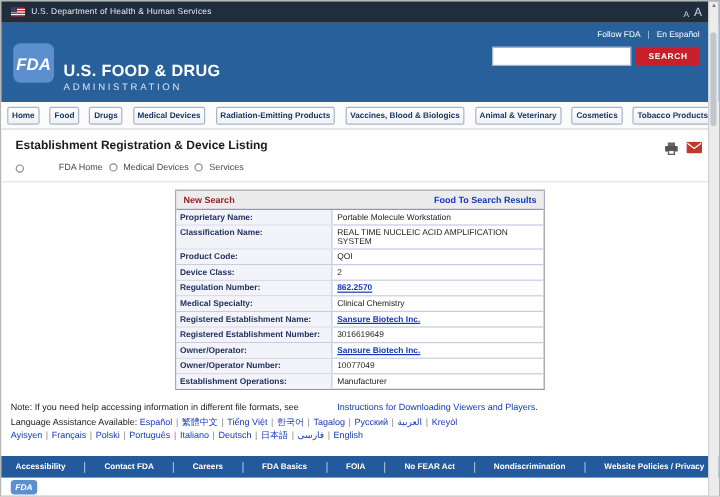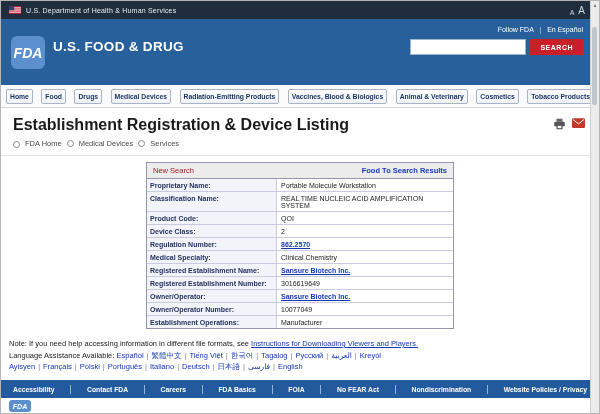--- a/index.html
+++ b/index.html
@@ -9,60 +9,60 @@
   .topbar{height:18px;background:var(--bar_dark,#1f2d3d);display:flex;align-items:center;justify-content:space-between;padding:0 14px 0 8px;color:#e8edf2;}
   .topbar-left{display:flex;align-items:center;gap:5px;}
   .dept-text{font-size:7px;letter-spacing:.2px;}
   .textsize{display:flex;align-items:flex-end;gap:4px;color:#cfd8e0;}
   .a-small{font-size:7px;cursor:pointer;}
   .a-large{font-size:10px;cursor:pointer;}
 
   
   .header{position:relative;height:66px;background:var(--header_blue,#28609c);}
   .fda-logo{position:absolute;left:10px;top:17px;width:34px;height:33px;background:var(--logo_blue,#5b8fce);border-radius:6px;color:#fff;font-weight:bold;font-style:italic;font-size:14px;display:flex;align-items:center;justify-content:center;}
-  .agency{position:absolute;left:52px;top:20px;color:#fff;}
+  .agency{position:absolute;left:52px;top:32px;color:#fff;}
   .agency-l1{font-size:13.5px;font-weight:bold;letter-spacing:.3px;}
   .agency-l2{font-size:8px;letter-spacing:2.2px;color:#d7e3f2;margin-top:2px;}
   .hdr-right{position:absolute;right:16px;top:7px;text-align:right;}
   .follow-row{font-size:7px;color:#fff;margin-bottom:6px;}
   .follow-row span{margin-left:4px;}
   .hdr-div{opacity:.7;}
   .search-row{display:flex;align-items:center;}
   .search-input{width:108px;height:14px;border:1px solid #9db4cc;font-size:7px;padding:0 3px;background:#fff;}
   .search-btn{margin-left:4px;height:16px;background:var(--search_red,#c7202b);color:#fff;border:none;font-size:7px;font-weight:bold;padding:0 10px;letter-spacing:.5px;cursor:pointer;}
 
   
   .navbar{height:22px;background:#fbfbfb;border-bottom:1px solid #d7d7d7;display:flex;align-items:center;justify-content:space-between;padding:0 5px;gap:2px;}
   .nav-tab{display:inline-block;border:1px solid #a9b3c6;border-radius:2px;background:linear-gradient(#ffffff,#eef1f5);color:var(--nav_text,#15315e);font-size:6.8px;font-weight:bold;padding:3px 3px;white-space:nowrap;cursor:pointer;}
 
   
   .page-head{display:flex;align-items:flex-start;justify-content:space-between;padding:8px 14px 2px 12px;}
-  .page-title{font-size:16px;font-weight:bold;color:#1a1a1a;}
+  .page-title{font-size:10px;font-weight:bold;color:#1a1a1a;}
   .head-icons{display:flex;gap:6px;margin-top:2px;}
   .head-icons span{cursor:pointer;line-height:0;}
 
-  .breadcrumb{padding:3px 12px 7px 12px;font-size:7.5px;color:#4a4a4a;border-bottom:1px solid #e2e2e2;display:flex;align-items:flex-end;}
+  .breadcrumb{padding:3px 12px 7px 12px;font-size:7.5px;color:#4a4a4a;border-bottom:1px solid #e2e2e2;display:flex;align-items:flex-end;gap:24px;}
   .bc-item{cursor:pointer;}
   .bc-circ{display:inline-block;width:5px;height:5px;border:1px solid #8a8a8a;border-radius:50%;margin:0 5px;}
 
   
   .results-wrap{padding-top:6px;}
   .results-box{width:306px;margin:0 auto;border:1px solid #9595ab;background:#fff;}
   .results-head{display:flex;justify-content:space-between;align-items:center;background:#ececec;border-bottom:1px solid #9595ab;padding:3px 6px;font-size:7.5px;}
-  .new-search{color:var(--new_search_red,#9b1c20);font-weight:normal;cursor:pointer;}
+  .new-search{color:var(--new_search_red,#9b1c20);font-weight:bold;cursor:pointer;}
   .back-link{color:var(--link_blue,#1438b8);font-weight:bold;cursor:pointer;}
   .trow{display:flex;border-bottom:1px solid #c9cbe0;font-size:7px;}
   .trow:last-child{border-bottom:none;}
   .tlabel{width:130px;box-sizing:border-box;padding:2.5px 3px;font-weight:bold;color:var(--label_navy,#23335f);background:#f3f3fa;border-right:1px solid #c9cbe0;}
   .tvalue{flex:1;padding:2.5px 4px;color:#222;}
   .linkval{color:var(--link_blue,#1438b8);font-weight:bold;text-decoration:underline;cursor:pointer;}
 
   
   .page-foot{padding:9px 10px 0 8px;font-size:7.5px;color:#222;line-height:1.55;}
-  .note-link{color:var(--link_blue,#1438b8);text-decoration:underline;cursor:pointer;}
+  .note-link{color:var(--link_blue,#1438b8);cursor:pointer;margin-left:30px;}
   .lang-label{color:#222;}
   .lang-link{color:var(--link_blue,#1438b8);cursor:pointer;}
   .pipe{color:#888;margin:0 3px;}
 
   
   .bottom-bar{position:absolute;left:0;right:0;bottom:15px;height:18px;background:var(--footer_blue,#235a9d);display:flex;align-items:center;justify-content:space-between;padding:0 12px;}
   .foot-link{color:#fff;font-size:6.8px;font-weight:bold;white-space:nowrap;cursor:pointer;}
   .foot-sep{width:1px;height:9px;background:rgba(255,255,255,.55);}
   .foot-logo{position:absolute;left:8px;bottom:1px;width:22px;height:12px;background:var(--logo_blue,#5b8fce);border-radius:3px;color:#fff;font-weight:bold;font-style:italic;font-size:7px;display:flex;align-items:center;justify-content:center;}
 
@@ -92,20 +92,21 @@
     <div class="textsize">
       <span class="a-small">A</span>
       <span class="a-large">A</span>
     </div>
   </div>
 
   <div class="header">
     <div class="fda-logo">FDA</div>
     <div class="agency">
       <div class="agency-l1">U.S. FOOD &amp; DRUG</div>
+      <div class="agency-l2">ADMINISTRATION</div>
     </div>
     <div class="hdr-right">
       <div class="follow-row">
         <span>Follow FDA</span>
         <span class="hdr-div">|</span>
         <span>En Español</span>
       </div>
       <div class="search-row">
         <input class="search-input" value="" style="">
         <button class="search-btn">SEARCH</button>

